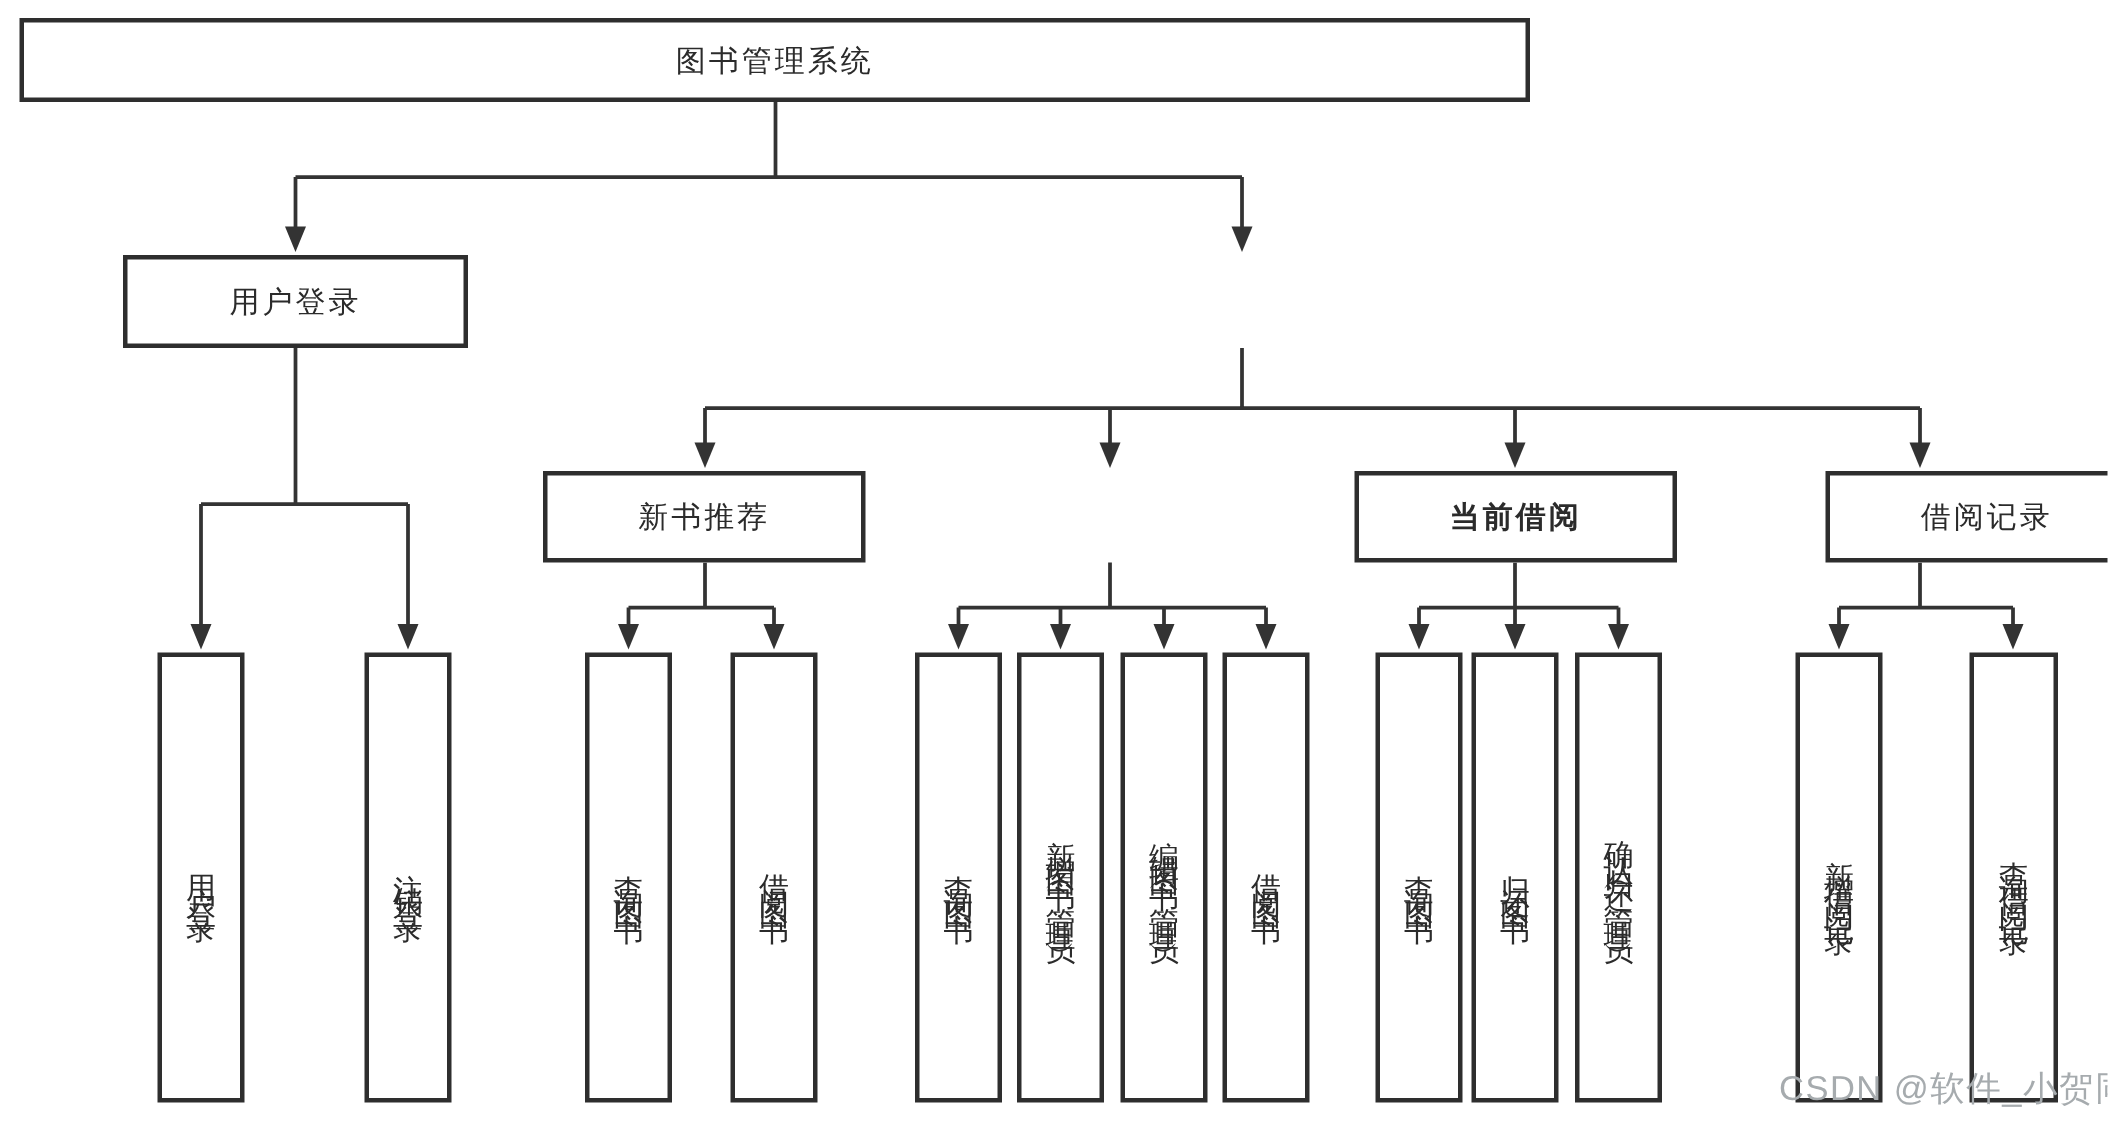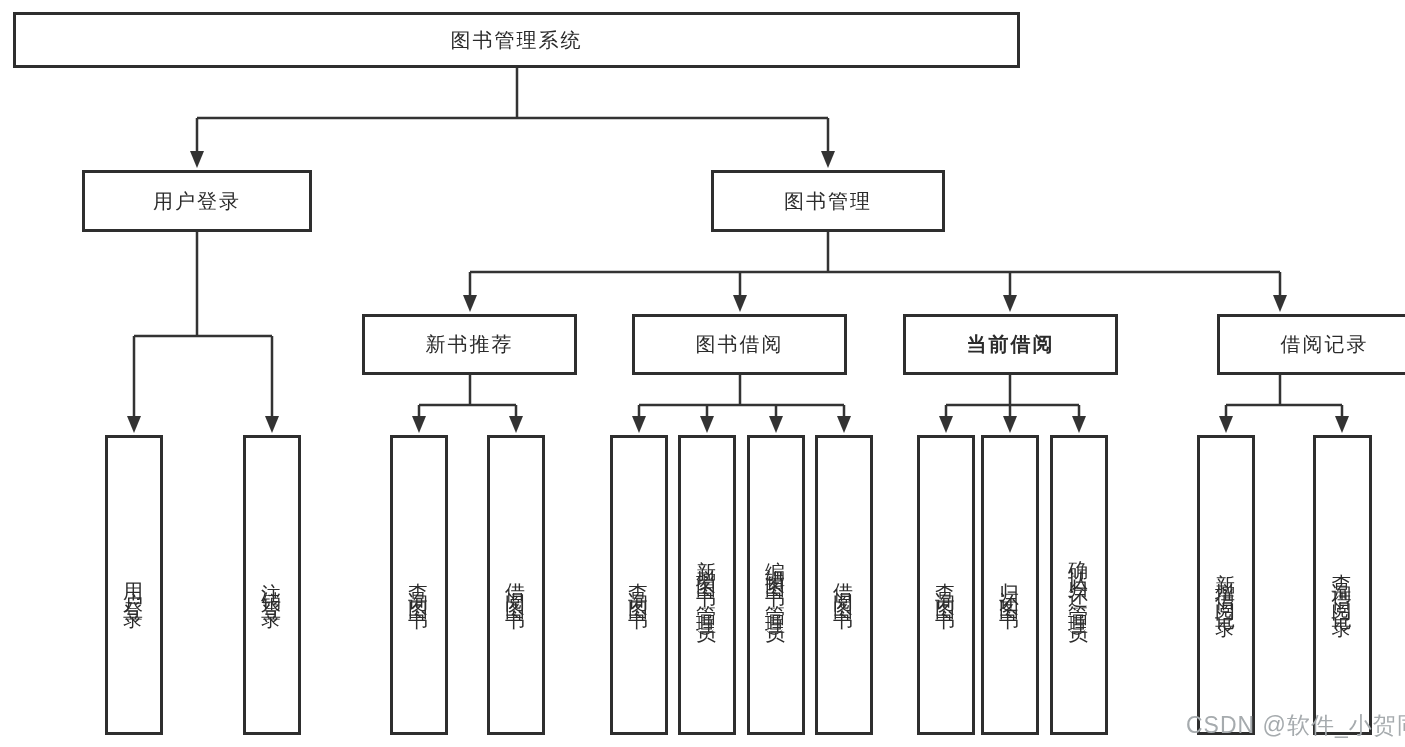--- a/index.html
+++ b/index.html
@@ -97,24 +97,22 @@
       <polygon points="1003,416 1017,416 1010,433"></polygon>
       <polygon points="1072,416 1086,416 1079,433"></polygon>
       <polygon points="1219,416 1233,416 1226,433"></polygon>
       <polygon points="1335,416 1349,416 1342,433"></polygon>
     </g>
   </svg>
 
   <div class="box root" style="left:13px; top:12px; width:1007px; height:56px;">图书管理系统</div>
 
   <div class="box" style="left:82px; top:170px; width:230px; height:62px;">用户登录</div>
-  <div class="box" style="left:711px; top:170px; width:234px; height:62px;">图书管理</div>
 
   <div class="box" style="left:362px; top:314px; width:215px; height:61px;">新书推荐</div>
-  <div class="box" style="left:632px; top:314px; width:215px; height:61px;">图书借阅</div>
   <div class="box" style="left:903px; top:314px; width:215px; height:61px;font-weight:bold;">当前借阅</div>
   <div class="box" style="left:1173px; top:314px; width:215px; height:61px;margin-left:44px;">借阅记录</div>
 
   <div class="vbox" style="left:105px; top:435px; width:58px; height:300px;">
     <span>用户登录</span>
   </div>
   <div class="vbox" style="left:243px; top:435px; width:58px; height:300px;">
     <span>注销登录</span>
   </div>
   <div class="vbox" style="left:390px; top:435px; width:58px; height:300px;">

